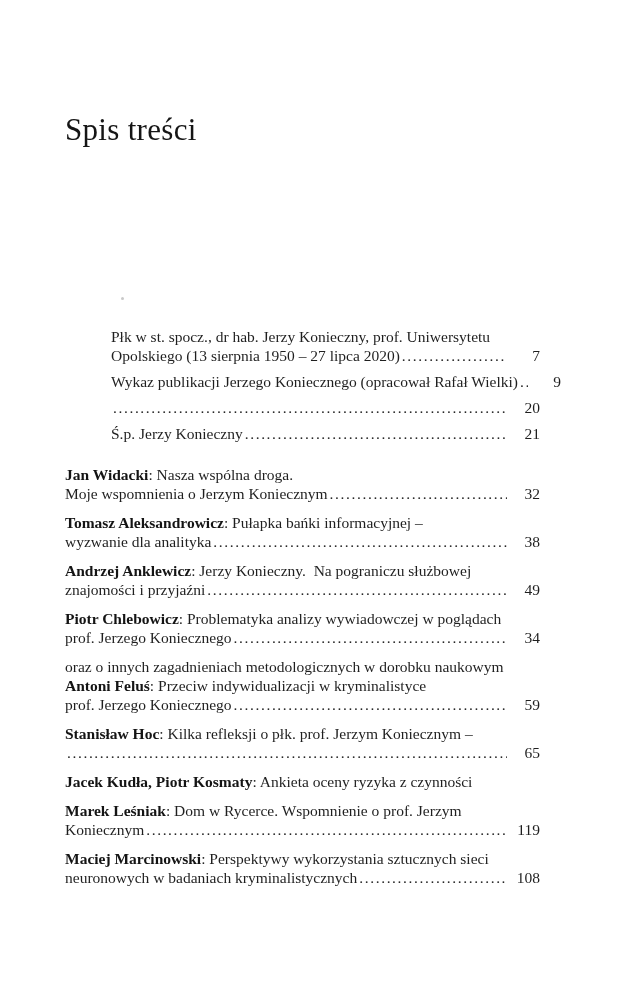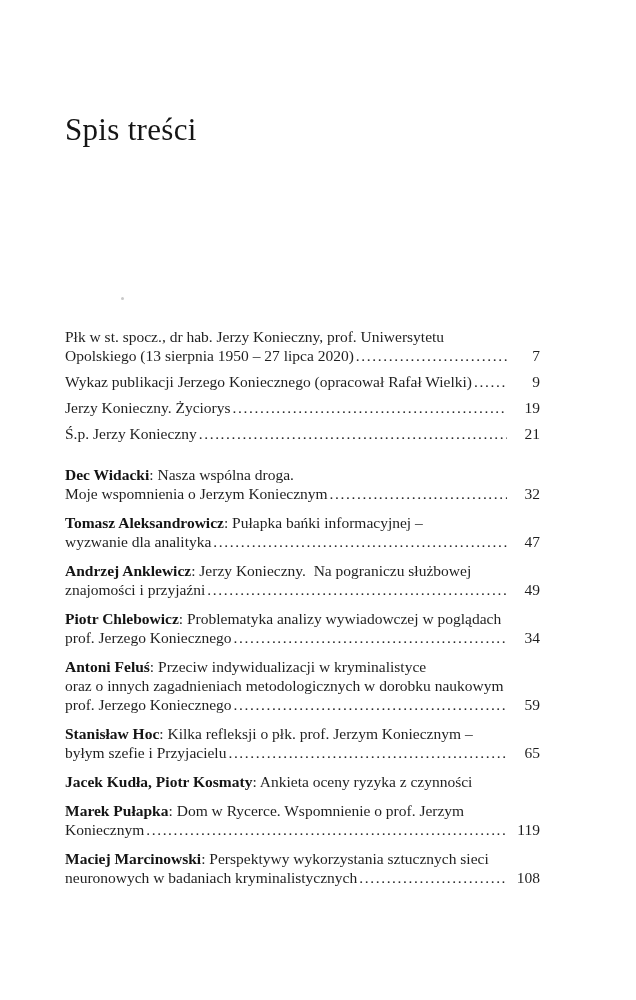--- a/index.html
+++ b/index.html
@@ -22,21 +22,21 @@
     letter-spacing: 0.3px;
   }
   .toc {
     margin-left: 65px;
     margin-right: 96px;
     padding-top: 179px;
     font-size: 15.5px;
     line-height: 19px;
   }
   .toc-section + .toc-section { margin-top: 22px; }
-  .toc-section-0 .toc-entry { margin-bottom: 7px; }
+  .toc-section-0 .toc-entry { margin-bottom: 7px; margin-left: 46px; }
   .toc-section-1 .toc-entry { margin-bottom: 10px; }
   .toc-entry:last-child { margin-bottom: 0; }
   .toc-line { white-space: nowrap; }
   .toc-line-last { display: flex; align-items: baseline; justify-content: space-between; }
   .toc-text b { font-weight: bold; color: #141414; }
   .dots {
     flex: 1 1 auto;
     overflow: hidden;
     white-space: nowrap;
     margin-left: 2px;
@@ -81,88 +81,86 @@
         </div>
         <div class="toc-entry">
           <div class="toc-line toc-line-last">
             <span class="toc-text">Wykaz publikacji Jerzego Koniecznego (opracował Rafał Wielki)</span>
             <span class="dots"></span>
             <span class="pg">9</span>
           </div>
         </div>
         <div class="toc-entry">
           <div class="toc-line toc-line-last">
-            <span class="toc-text">Jerzy Konieczny. Życiorys</span>
             <span class="dots"></span>
-            <span class="pg">19</span>
+            <span class="pg">20</span>
           </div>
         </div>
         <div class="toc-entry">
           <div class="toc-line toc-line-last">
             <span class="toc-text">Ś.p. Jerzy Konieczny</span>
             <span class="dots"></span>
             <span class="pg">21</span>
           </div>
         </div>
       </div>
       <div class="toc-section toc-section-1">
         <div class="toc-entry">
-          <div class="toc-line"><span class="toc-text"><b>Dec Widacki</b>: Nasza wspólna droga.</span></div>
+          <div class="toc-line"><span class="toc-text"><b>Jan Widacki</b>: Nasza wspólna droga.</span></div>
           <div class="toc-line toc-line-last">
             <span class="toc-text">Moje wspomnienia o Jerzym Koniecznym</span>
             <span class="dots"></span>
             <span class="pg">32</span>
           </div>
         </div>
         <div class="toc-entry">
           <div class="toc-line"><span class="toc-text"><b>Tomasz Aleksandrowicz</b>: Pułapka bańki informacyjnej –</span></div>
           <div class="toc-line toc-line-last">
             <span class="toc-text">wyzwanie dla analityka</span>
             <span class="dots"></span>
-            <span class="pg">47</span>
+            <span class="pg">38</span>
           </div>
         </div>
         <div class="toc-entry">
           <div class="toc-line"><span class="toc-text"><b>Andrzej Anklewicz</b>: Jerzy Konieczny.&nbsp; Na pograniczu służbowej</span></div>
           <div class="toc-line toc-line-last">
             <span class="toc-text">znajomości i przyjaźni</span>
             <span class="dots"></span>
             <span class="pg">49</span>
           </div>
         </div>
         <div class="toc-entry">
           <div class="toc-line"><span class="toc-text"><b>Piotr Chlebowicz</b>: Problematyka analizy wywiadowczej w poglądach</span></div>
           <div class="toc-line toc-line-last">
             <span class="toc-text">prof. Jerzego Koniecznego</span>
             <span class="dots"></span>
             <span class="pg">34</span>
           </div>
         </div>
         <div class="toc-entry">
+          <div class="toc-line"><span class="toc-text">oraz o innych zagadnieniach metodologicznych w dorobku naukowym</span></div>
           <div class="toc-line"><span class="toc-text"><b>Antoni Feluś</b>: Przeciw indywidualizacji w kryminalistyce</span></div>
-          <div class="toc-line"><span class="toc-text">oraz o innych zagadnieniach metodologicznych w dorobku naukowym</span></div>
           <div class="toc-line toc-line-last">
             <span class="toc-text">prof. Jerzego Koniecznego</span>
             <span class="dots"></span>
             <span class="pg">59</span>
           </div>
         </div>
         <div class="toc-entry">
           <div class="toc-line"><span class="toc-text"><b>Stanisław Hoc</b>: Kilka refleksji o płk. prof. Jerzym Koniecznym –</span></div>
           <div class="toc-line toc-line-last">
-            <span class="toc-text">byłym szefie i Przyjacielu</span>
             <span class="dots"></span>
             <span class="pg">65</span>
           </div>
         </div>
         <div class="toc-entry">
           <div class="toc-line"><span class="toc-text"><b>Jacek Kudła, Piotr Kosmaty</b>: Ankieta oceny ryzyka z czynności</span></div>
         </div>
         <div class="toc-entry">
-          <div class="toc-line"><span class="toc-text"><b>Marek Pułapka</b>: Dom w Rycerce. Wspomnienie o prof. Jerzym</span></div>
+          <div class="toc-line"><span class="toc-text"><b>Marek Leśniak</b>: Dom w Rycerce. Wspomnienie o prof. Jerzym</span></div>
           <div class="toc-line toc-line-last">
             <span class="toc-text">Koniecznym</span>
             <span class="dots"></span>
             <span class="pg">119</span>
           </div>
         </div>
         <div class="toc-entry">
           <div class="toc-line"><span class="toc-text"><b>Maciej Marcinowski</b>: Perspektywy wykorzystania sztucznych sieci</span></div>
           <div class="toc-line toc-line-last">
             <span class="toc-text">neuronowych w badaniach kryminalistycznych</span>

